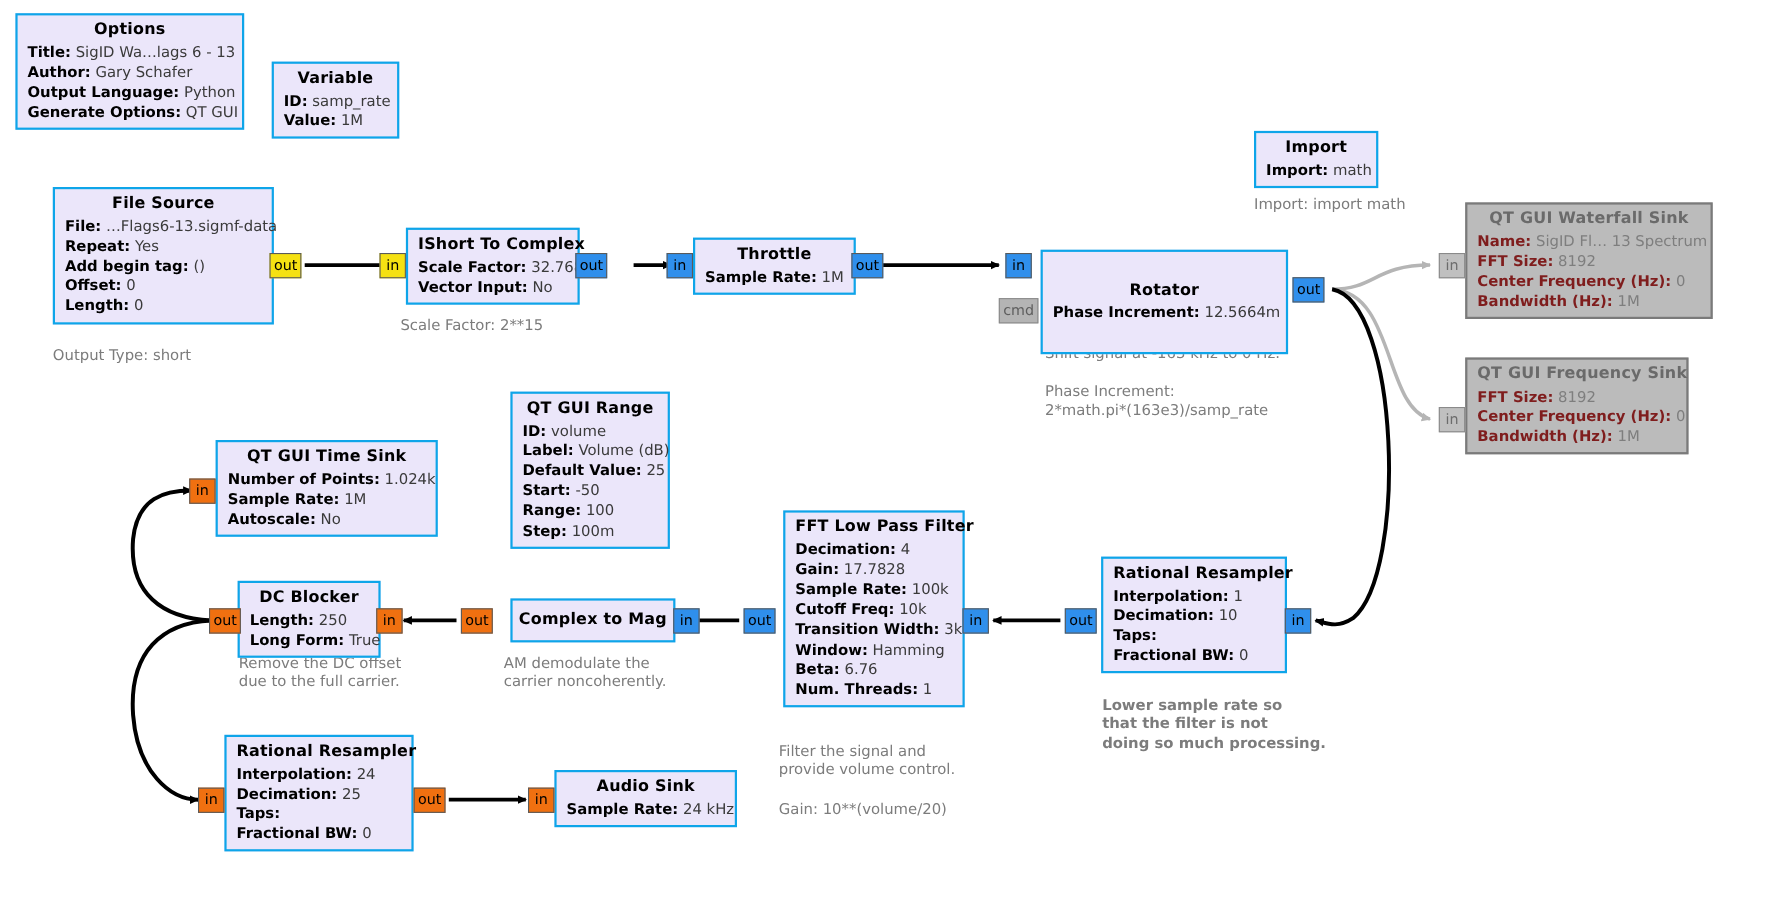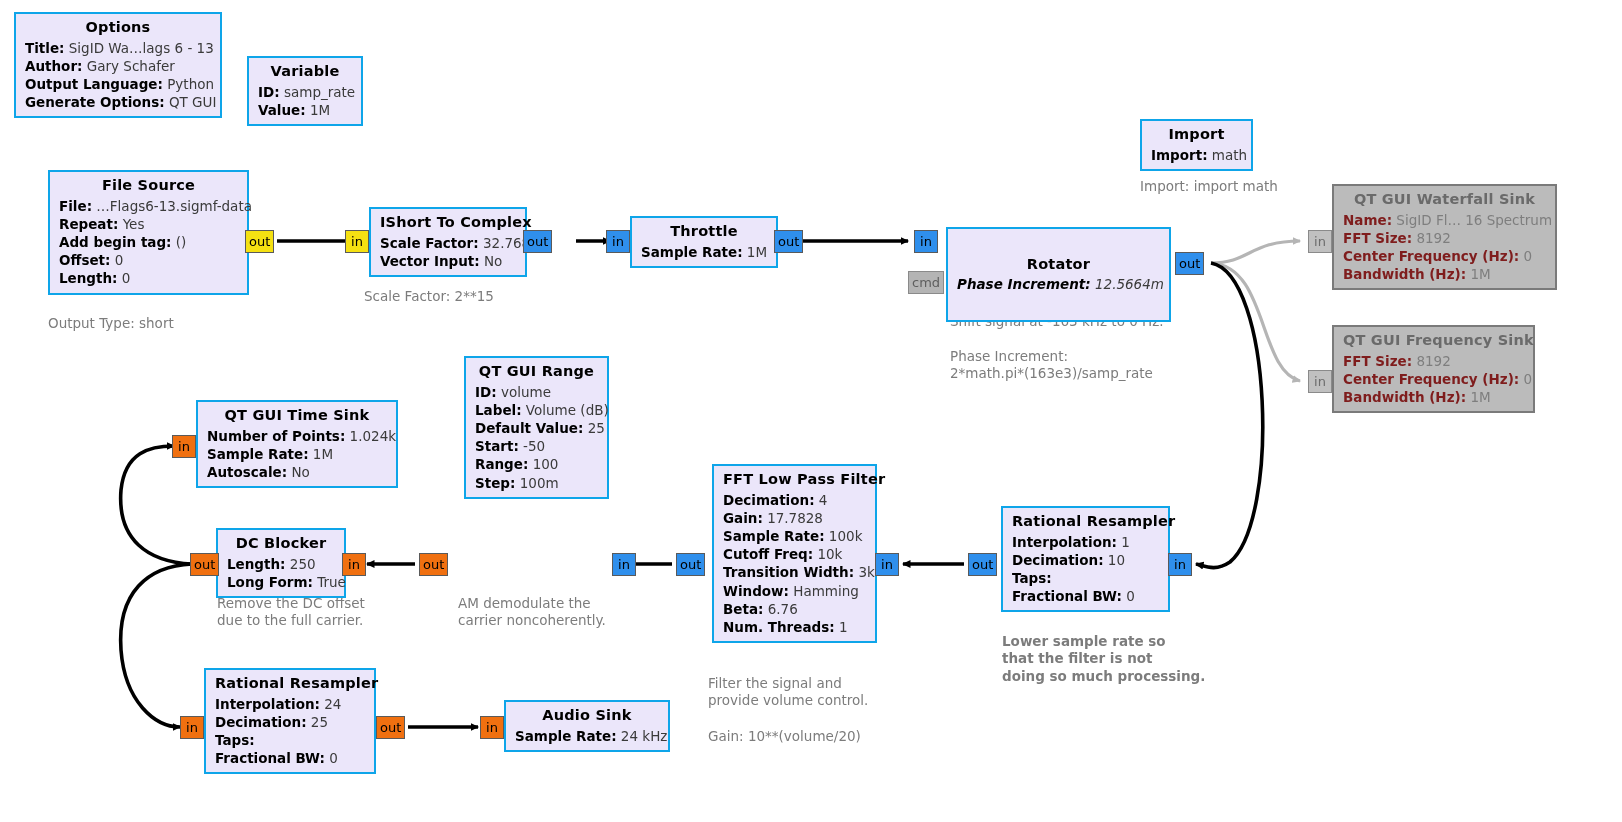--- a/index.html
+++ b/index.html
@@ -222,37 +222,37 @@
     <div class="bt">Import</div>
     <div class="row">
       <b>Import:</b>
       <span>math</span>
     </div>
   </div>
   <div class="cmt" style="left:1140px; top:178px;">Import: import math</div>
 
   <div class="blk" style="left:946px; top:227px; width:225px; height:95px; display:flex; flex-direction:column; justify-content:center;">
     <div class="bt">Rotator</div>
-    <div class="row" style="text-align:left;font-style:italic;">
+    <div class="row" style="text-align:left;">
       <b>Phase Increment:</b>
       <span>12.5664m</span>
     </div>
   </div>
   <div class="port blue" style="left:914px; top:230px;">in</div>
   <div class="port grey" style="left:908px; top:271px; min-width:33px;">cmd</div>
   <div class="port blue" style="left:1175px; top:252px;">out</div>
   <div class="cmt" style="left:950px; top:313px;">Shift signal at -163 kHz to 0 Hz.</div>
   <div class="cmt" style="left:950px; top:348px;">Phase Increment:
 2*math.pi*(163e3)/samp_rate</div>
 
   <div class="blk dis" style="left:1332px; top:184px; width:225px;">
     <div class="bt">QT GUI Waterfall Sink</div>
     <div class="row">
       <b>Name:</b>
-      <span>SigID Fl… 16 Spectrum</span>
+      <span>SigID Fl… 13 Spectrum</span>
     </div>
     <div class="row">
       <b>FFT Size:</b>
       <span>8192</span>
     </div>
     <div class="row">
       <b>Center Frequency (Hz):</b>
       <span>0</span>
     </div>
     <div class="row">
@@ -333,20 +333,23 @@
     <div class="row">
       <b>Long Form:</b>
       <span>True</span>
     </div>
   </div>
   <div class="port orange" style="left:190px; top:553px;">out</div>
   <div class="port orange" style="left:342px; top:553px;">in</div>
   <div class="cmt" style="left:217px; top:595px;">Remove the DC offset
 due to the full carrier.</div>
 
+  <div class="blk" style="left:464px; top:544px; width:150px; height:40px; display:flex; align-items:center; justify-content:center;">
+    <div class="bt" style="padding:0;">Complex to Mag</div>
+  </div>
   <div class="port orange" style="left:419px; top:553px;">out</div>
   <div class="port blue" style="left:612px; top:553px;">in</div>
   <div class="cmt" style="left:458px; top:595px;">AM demodulate the
 carrier noncoherently.</div>
 
   <div class="blk" style="left:712px; top:464px; width:165px;">
     <div class="bt">FFT Low Pass Filter</div>
     <div class="row">
       <b>Decimation:</b>
       <span>4</span>

